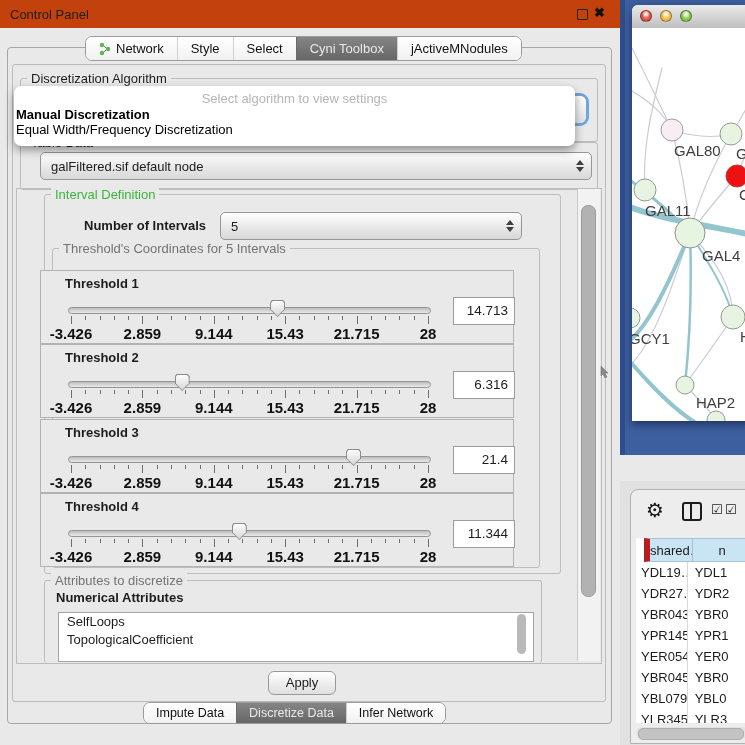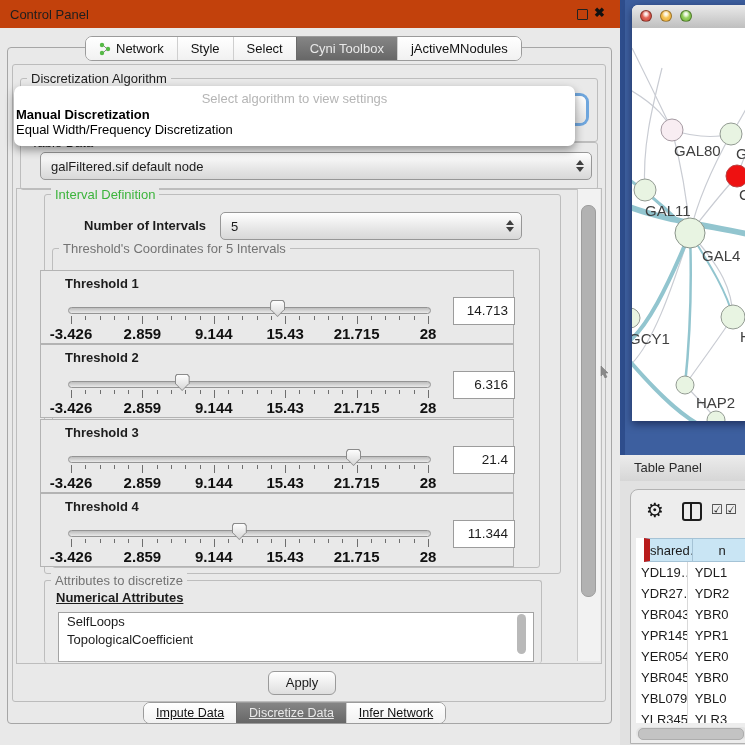--- a/index.html
+++ b/index.html
@@ -18,21 +18,21 @@
 
   
   .tabstrip{display:flex;border:1px solid #9b9b9b;border-radius:7px;overflow:hidden;
             background:#fff;height:23px;z-index:5;}
   .tabseg{display:flex;align-items:center;padding:0 13px;background:linear-gradient(#ffffff,#f1f1f1);
           color:#111;border-left:1px solid #cfcfcf;cursor:default;white-space:nowrap;}
   .tabseg:first-child{border-left:none;}
   .tabseg.sel{background:linear-gradient(#858585,#676767);color:#e9e9e9;border-left:1px solid #6a6a6a;}
   .tabseg svg{margin-right:5px;}
   .bottom-tabs{height:20px;font-size:12.5px;}
-  .bottom-tabs .tabseg{padding:0 12px;text-decoration:underline;}
+  .bottom-tabs .tabseg{padding:0 12px;}
 
   
   .group{border:1px solid #bdbdbd;border-radius:3px;}
   .gtitle{position:absolute;top:-8px;left:6px;background:#e9e9e9;padding:0 4px;font-size:13px;}
   .t-green{color:#3cb43c;}
   .t-blue{color:#737373;}
 
   
   .combo{background:linear-gradient(#ffffff,#e6e6e6 60%,#d8d8d8);border:1px solid #979797;
          border-radius:5px;display:flex;align-items:center;padding-left:10px;}
@@ -373,21 +373,21 @@
             <span class="ticklab" style="left: 100%;">28</span>
           </div>
       </div>
       <div class="thr-value">11.344</div>
     </div>
     </div>
 
   <div class="abs group" style="left:44px;top:580px;width:496px;height:82px;border-bottom:none;">
     <span class="gtitle t-blue">Attributes to discretize</span>
   </div>
-  <span class="abs bold" style="left:56px;top:590px;text-decoration:underline;">Numerical Attributes</span>
+  <span class="abs bold" style="left:56px;top:590px;">Numerical Attributes</span>
   <div class="abs attr-list" id="attr-list">
       <div class="attr-item">SelfLoops</div>
       <div class="attr-item">TopologicalCoefficient</div>
     </div>
   <div class="abs list-sb"></div>
 
   <div class="abs apply-btn">Apply</div>
 
   <div class="abs tabstrip bottom-tabs" style="left:143px;top:702px;" id="bottom-tabs">
       <div class="tabseg">
@@ -449,23 +449,20 @@
           <text x="107" y="172">C</text>
           <text x="13" y="188">GAL11</text>
           <text x="70" y="233">GAL4</text>
           <text x="-3" y="316">GCY1</text>
           <text x="108" y="314">H</text>
           <text x="64" y="380">HAP2</text>
         </svg>
     </div>
   </div>
 
-  <div class="abs tp-header">
-    <span class="tp-title">Table Panel</span>
-  </div>
   <div class="abs tp-body"></div>
   <div class="abs tp-inner"></div>
 
   <span class="abs gear">⚙</span>
   <span class="abs colsplit">
       <div></div>
     </span>
   <span class="abs cbx" style="left:711px;top:502px;">☑</span>
   <span class="abs cbx" style="left:725px;top:502px;">☑</span>
 

